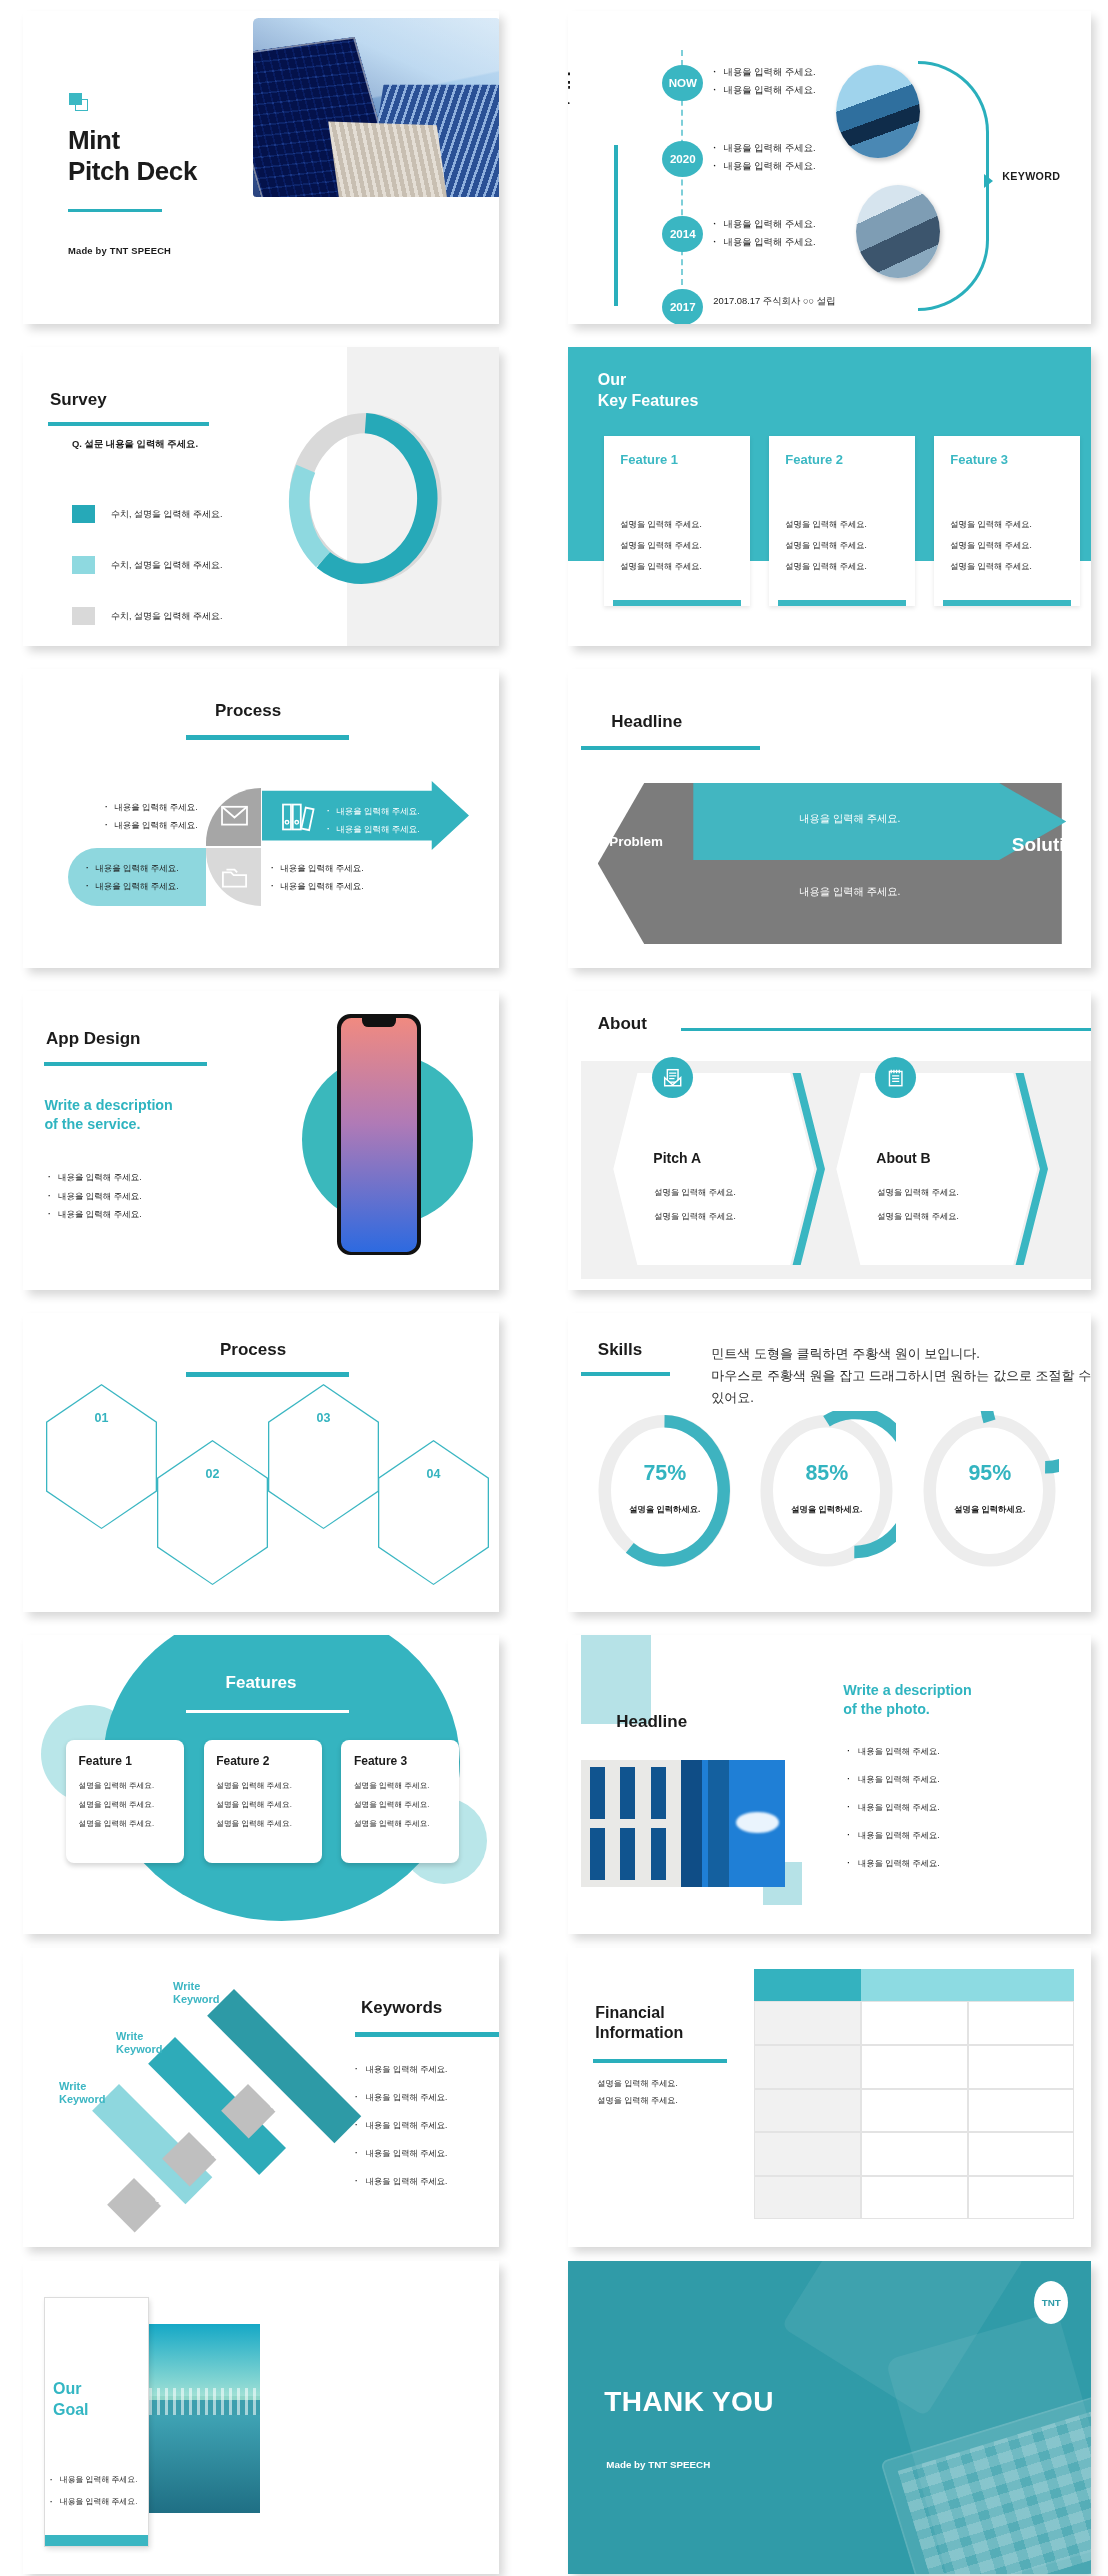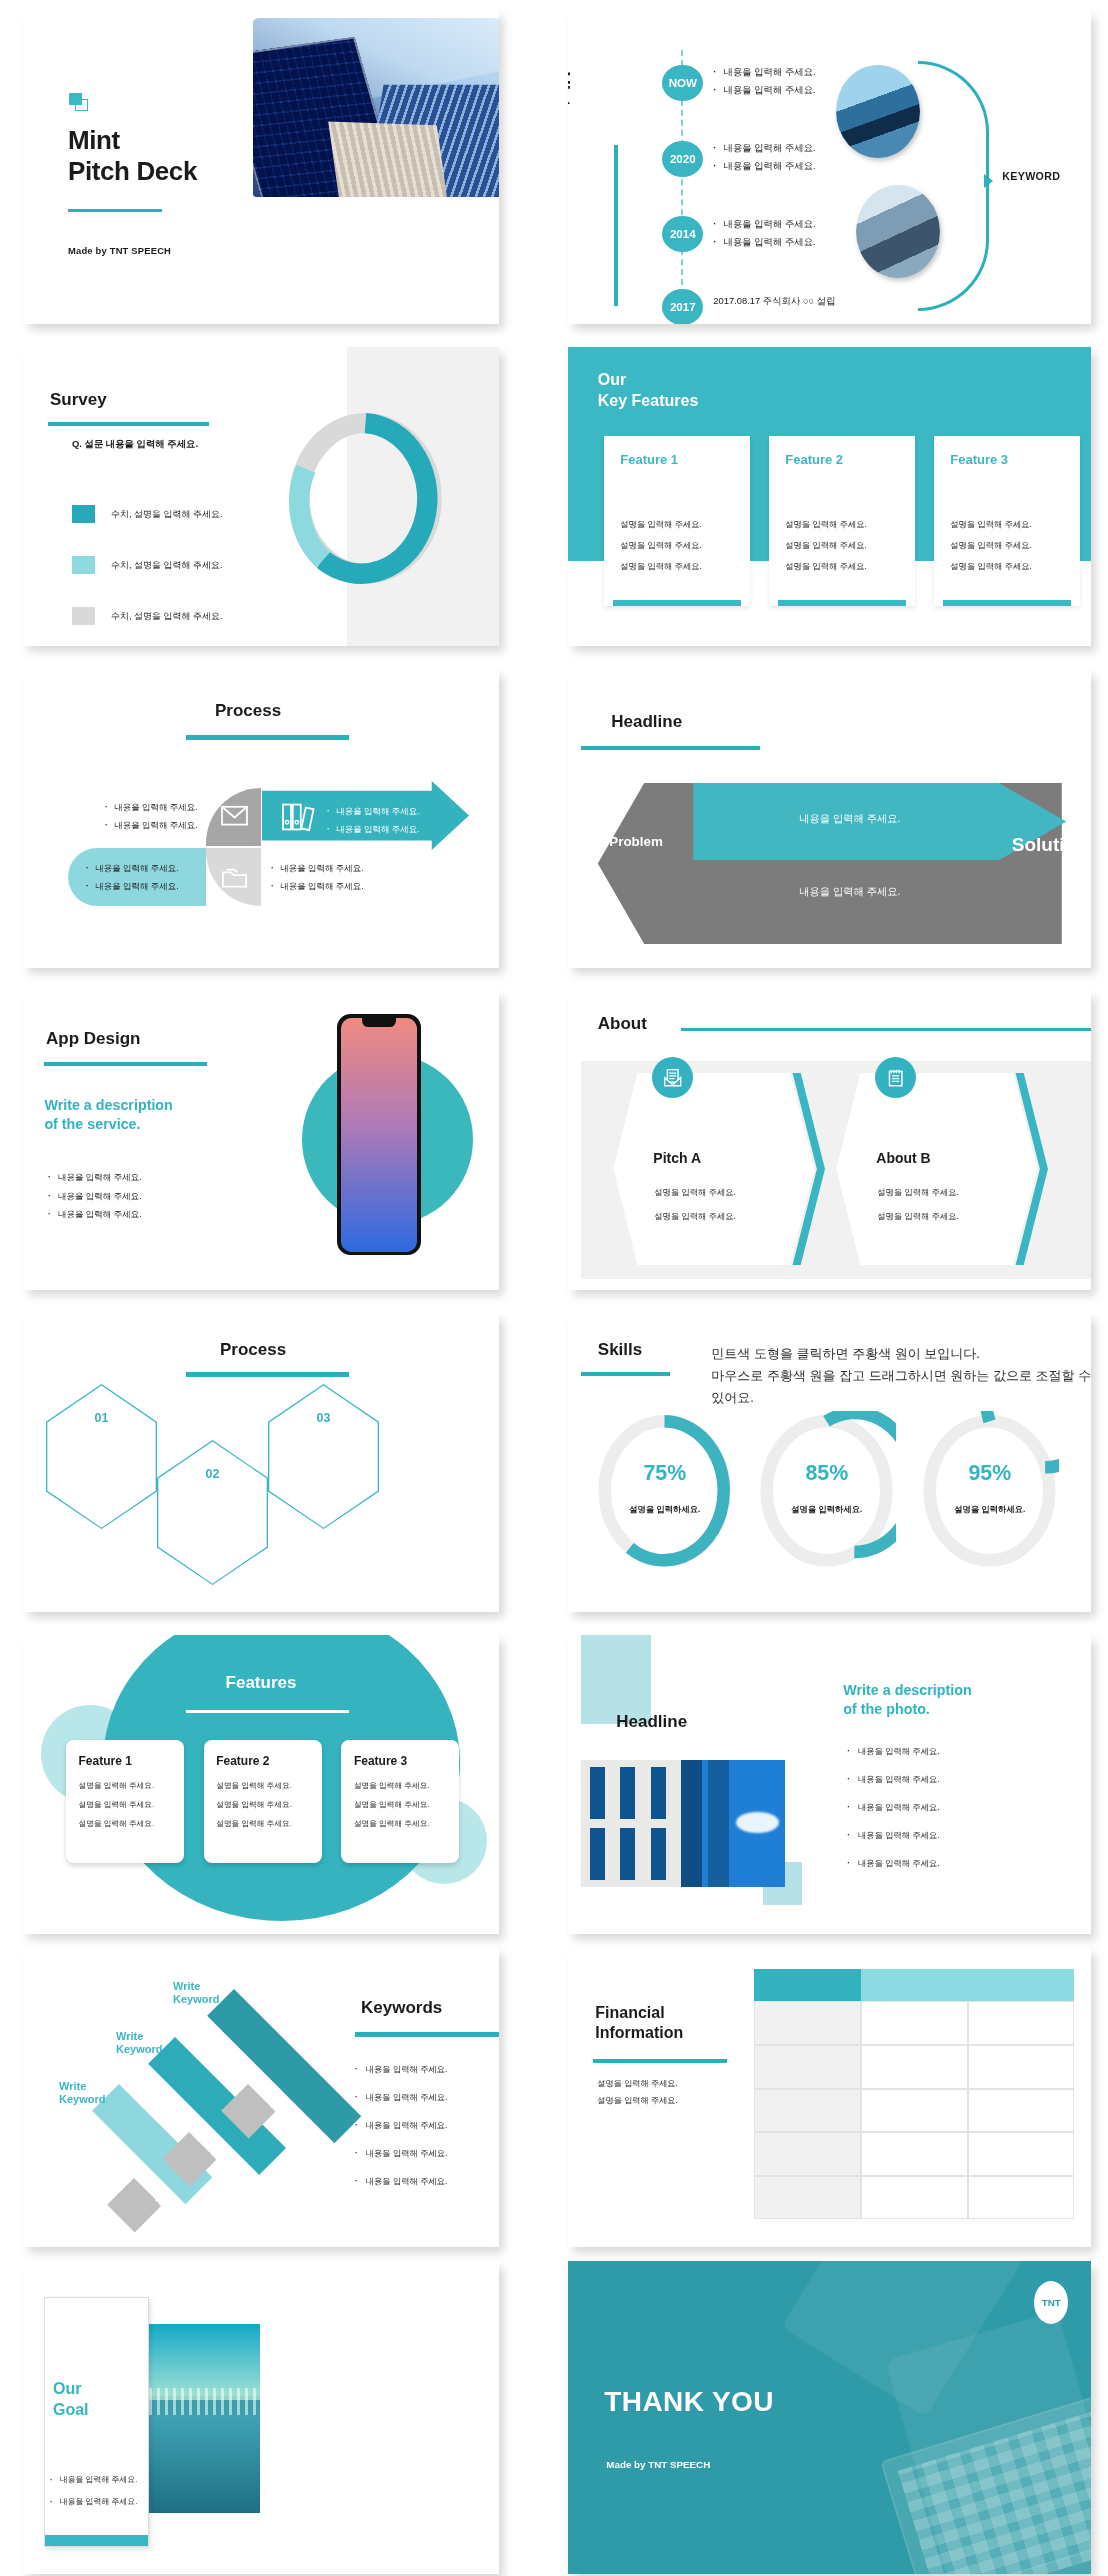--- a/index.html
+++ b/index.html
@@ -576,20 +576,25 @@
       <div class="hx h2p">
         <div class="outline"></div>
           <div class="inner"></div>
         <span>02</span>
       </div>
       <div class="hx h3">
         <div class="outline"></div>
           <div class="inner"></div>
         <span>03</span>
       </div>
+      <div class="hx h4">
+        <div class="outline"></div>
+          <div class="inner"></div>
+        <span>04</span>
+      </div>
     </div>
   </div>
 
   <div class="slot" style="grid-row:6; grid-column:2;">
     <div class="slide s-skill">
       <h2>Skills</h2>
       <div class="rule"></div>
       <div class="note">
         <span>민트색 도형을 클릭하면 주황색 원이 보입니다.</span><br>
         <span>마우스로 주황색 원을 잡고 드래그하시면 원하는 값으로 조절할 수 있어요.</span>

